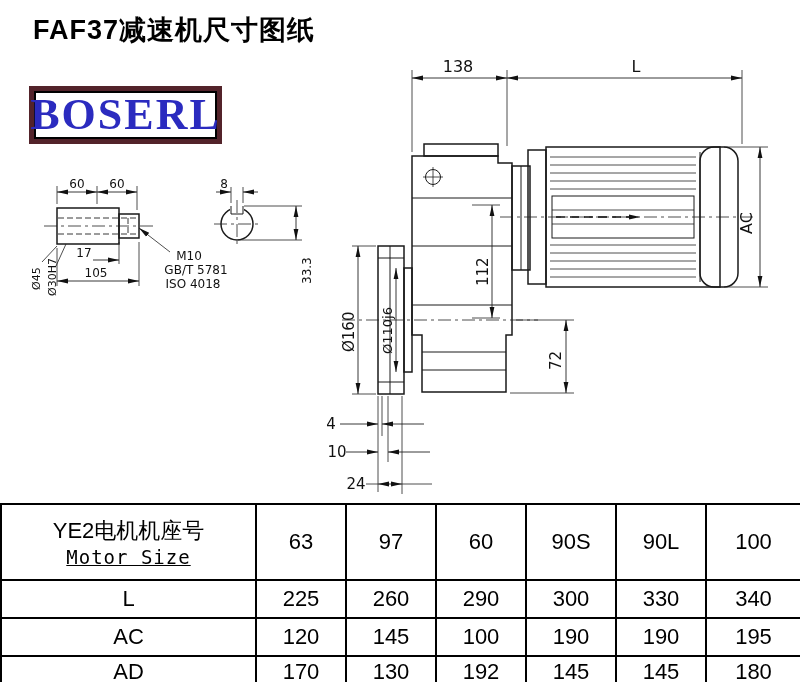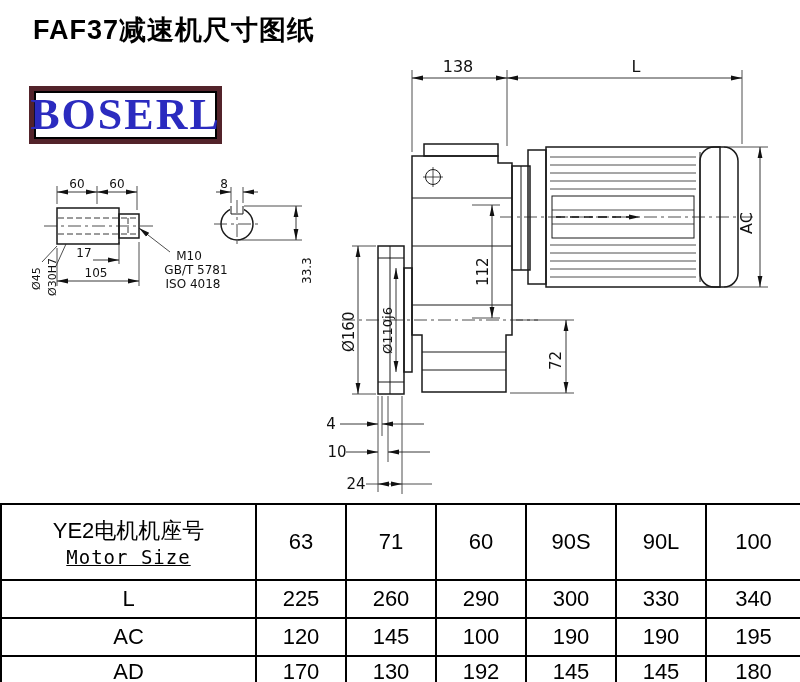--- a/index.html
+++ b/index.html
@@ -213,21 +213,21 @@
         <col style="width:90px">
         <col style="width:95px">
     </colgroup>
     <tbody>
       <tr style="height:76px">
         <td>
           <div class="hdr-cn">YE2电机机座号</div>
           <div class="hdr-en">Motor Size</div>
         </td>
         <td>63</td>
-        <td>71</td>
+        <td>97</td>
         <td>60</td>
         <td>90S</td>
         <td>90L</td>
         <td>100</td>
       </tr>
       <tr style="height:38px">
         <td>L</td>
         <td>225</td>
         <td>260</td>
         <td>290</td>

